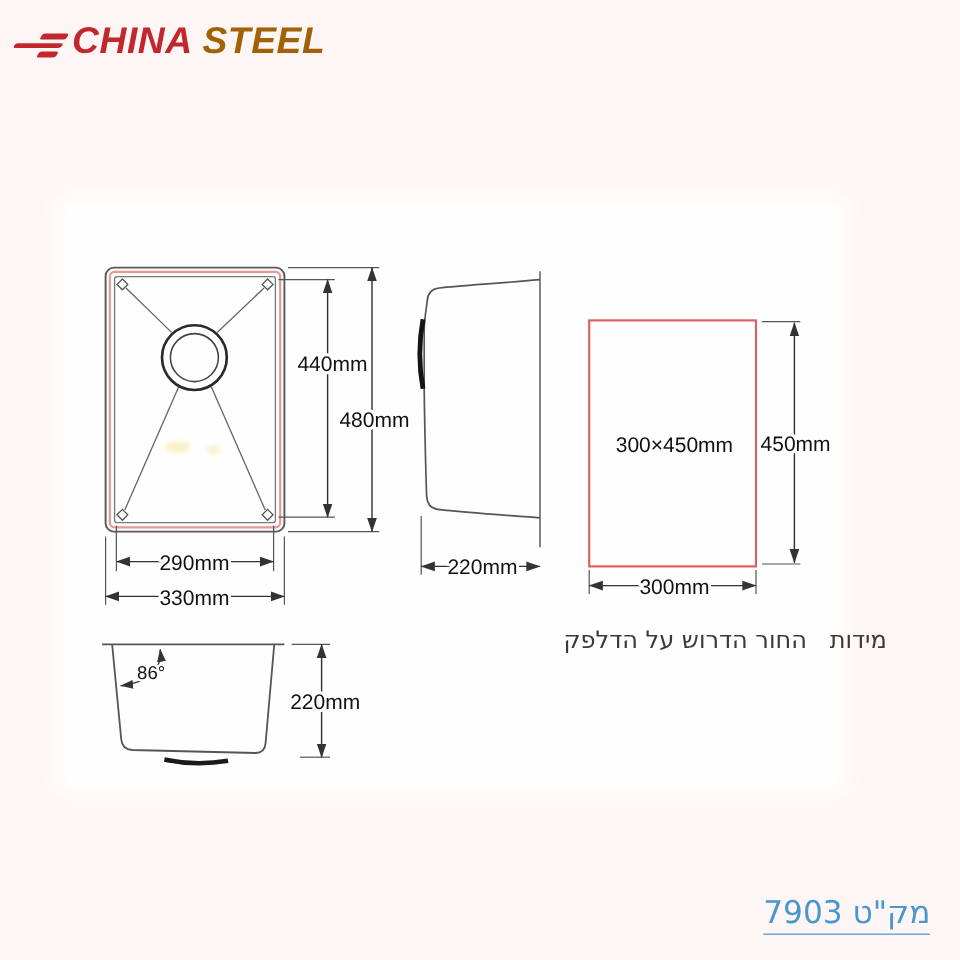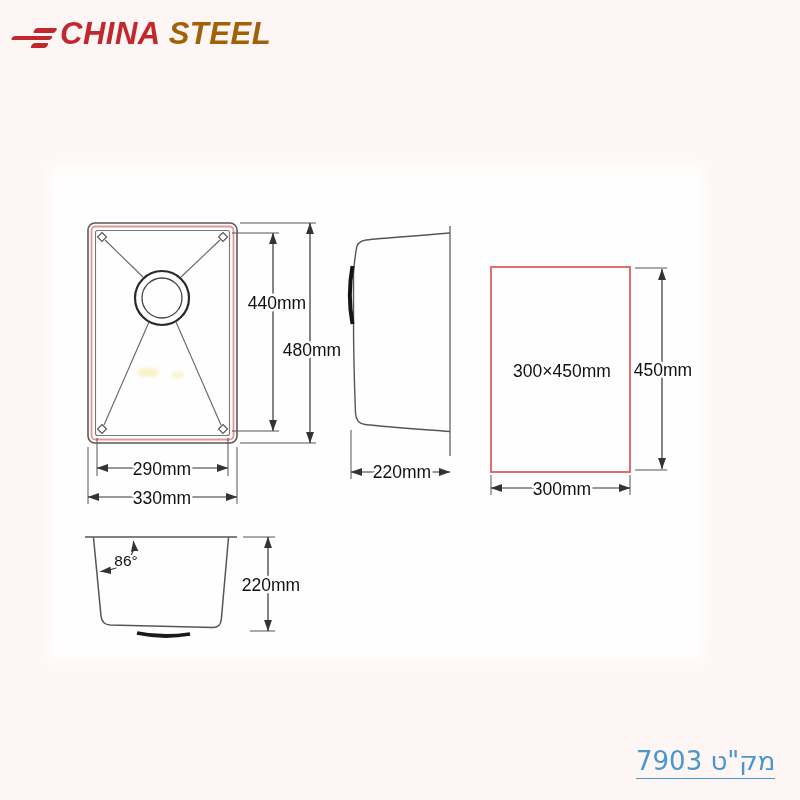--- a/index.html
+++ b/index.html
@@ -164,18 +164,19 @@
 
       <g>
         <line x1="243" y1="537" x2="275" y2="537" stroke="#555" stroke-width="1"></line>
         <line x1="250" y1="631" x2="275" y2="631" stroke="#555" stroke-width="1"></line>
         <line x1="268" y1="537" x2="268" y2="631" stroke="#333" stroke-width="1.2" marker-start="url(#arr)" marker-end="url(#arr)"></line>
         <text class="dim-label" x="271" y="591">220mm</text>
       </g>
     </g>
   </svg>
 
+  <div class="caption">מידות   החור הדרוש על הדלפק</div>
 
   <div class="sku">
     <span>מק"ט 7903</span>
   </div>
 
 </div>
 
 </body></html>

